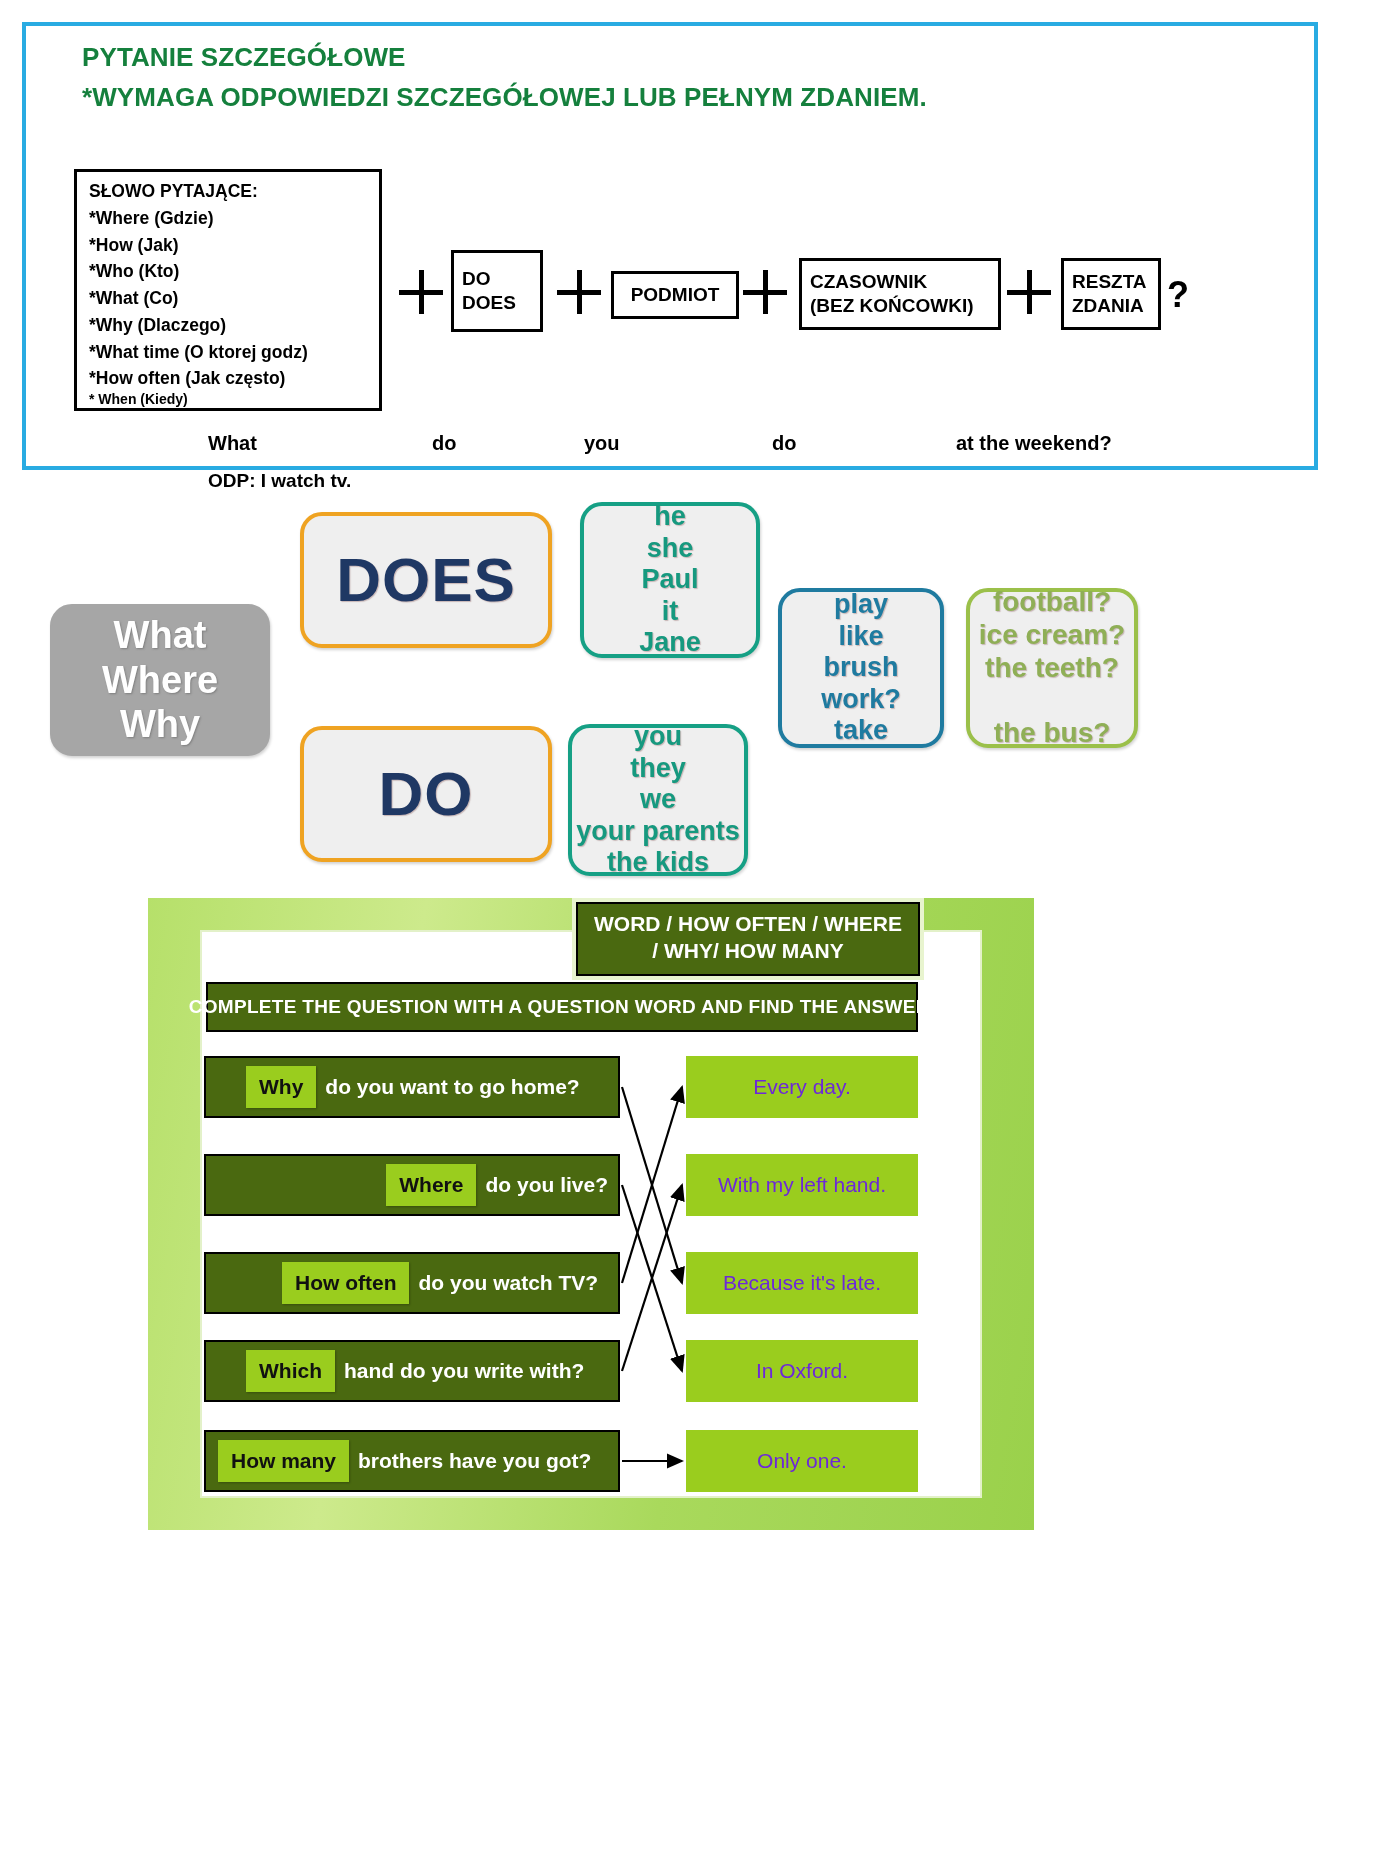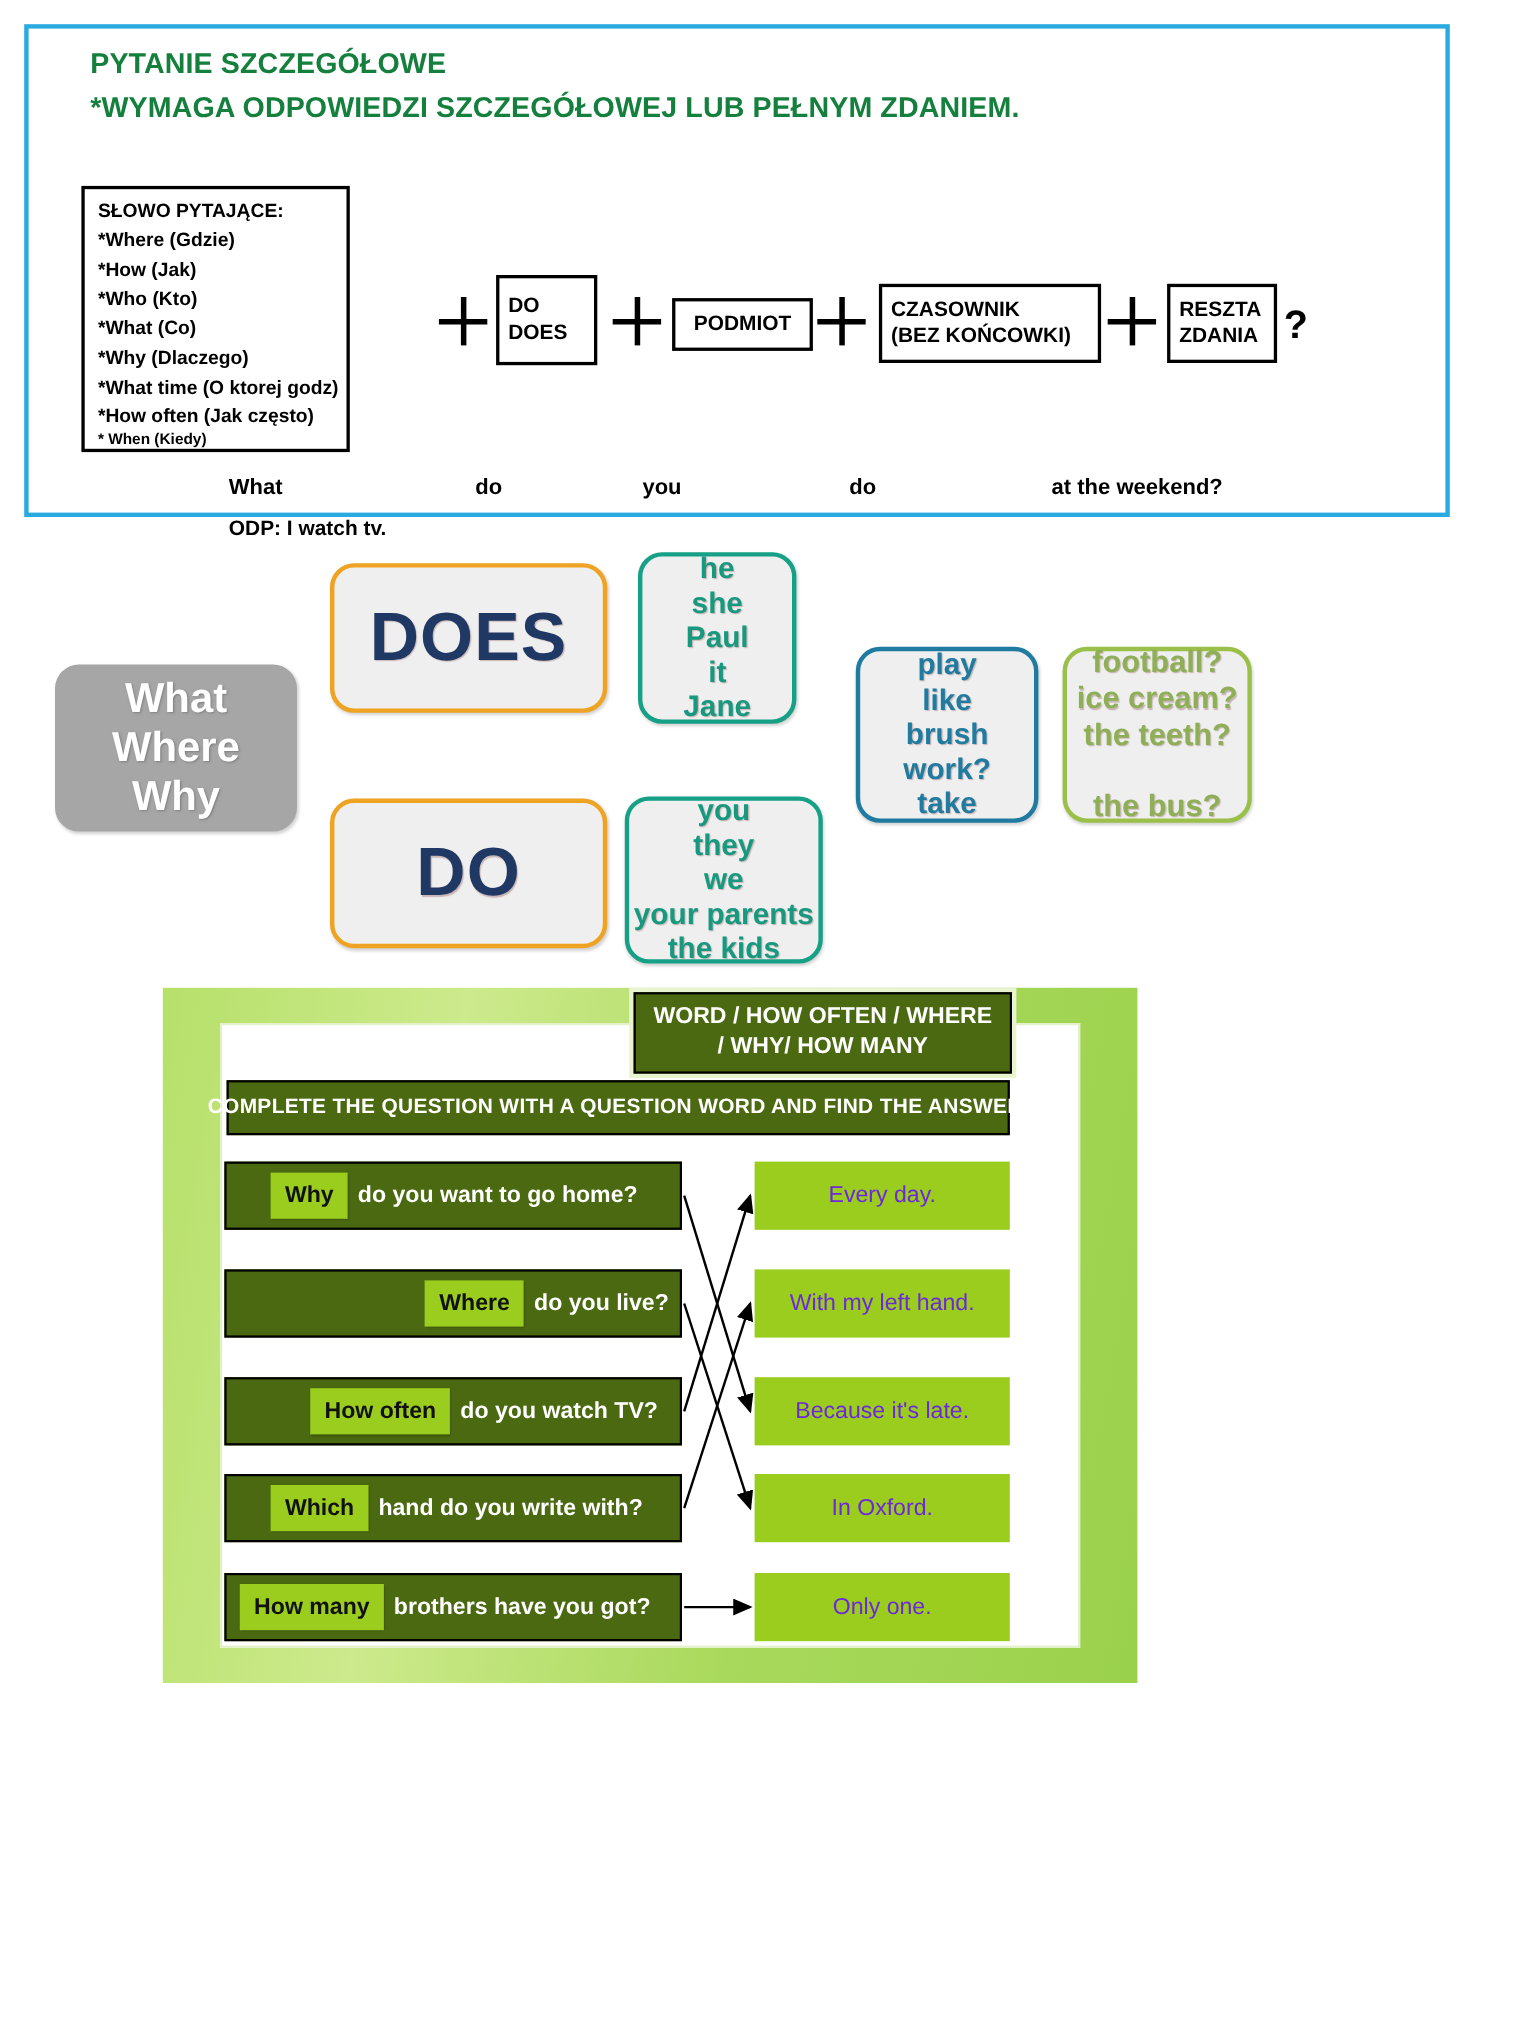--- a/index.html
+++ b/index.html
@@ -38,21 +38,21 @@
     left: 56px;
     top: 16px;
   }
   #hdr-block .hdr-line { margin-bottom: 9px; }
 
   
   #qword-box {
     position: absolute;
     left: 48px;
     top: 143px;
-    width: 244px;
+    width: 308px;
     height: 242px;
     border: 3px solid #000;
     box-sizing: border-box;
     background: #fff;
     padding: 6px 0 0 12px;
   }
   #qword-box .qw {
     font-size: 17.5px;
     font-weight: bold;
     color: #000;
@@ -374,21 +374,21 @@
   <div class="card card-grey" style="left:50px; top:124px; width:220px; height:152px;">
     <div class="c-line">What</div>
     <div class="c-line">Where</div>
     <div class="c-line">Why</div>
   </div>
 
   <div class="card card-orange" style="left:300px; top:32px; width:252px; height:136px;">
     <div class="c-line">DOES</div>
   </div>
 
-  <div class="card card-teal" style="left:580px; top:22px; width:144px; height:156px;">
+  <div class="card card-teal" style="left:580px; top:22px; width:180px; height:156px;">
     <div class="c-line">he</div>
     <div class="c-line">she</div>
     <div class="c-line">Paul</div>
     <div class="c-line">it</div>
     <div class="c-line">Jane</div>
   </div>
 
   <div class="card card-orange" style="left:300px; top:246px; width:252px; height:136px;">
     <div class="c-line">DO</div>
   </div>

